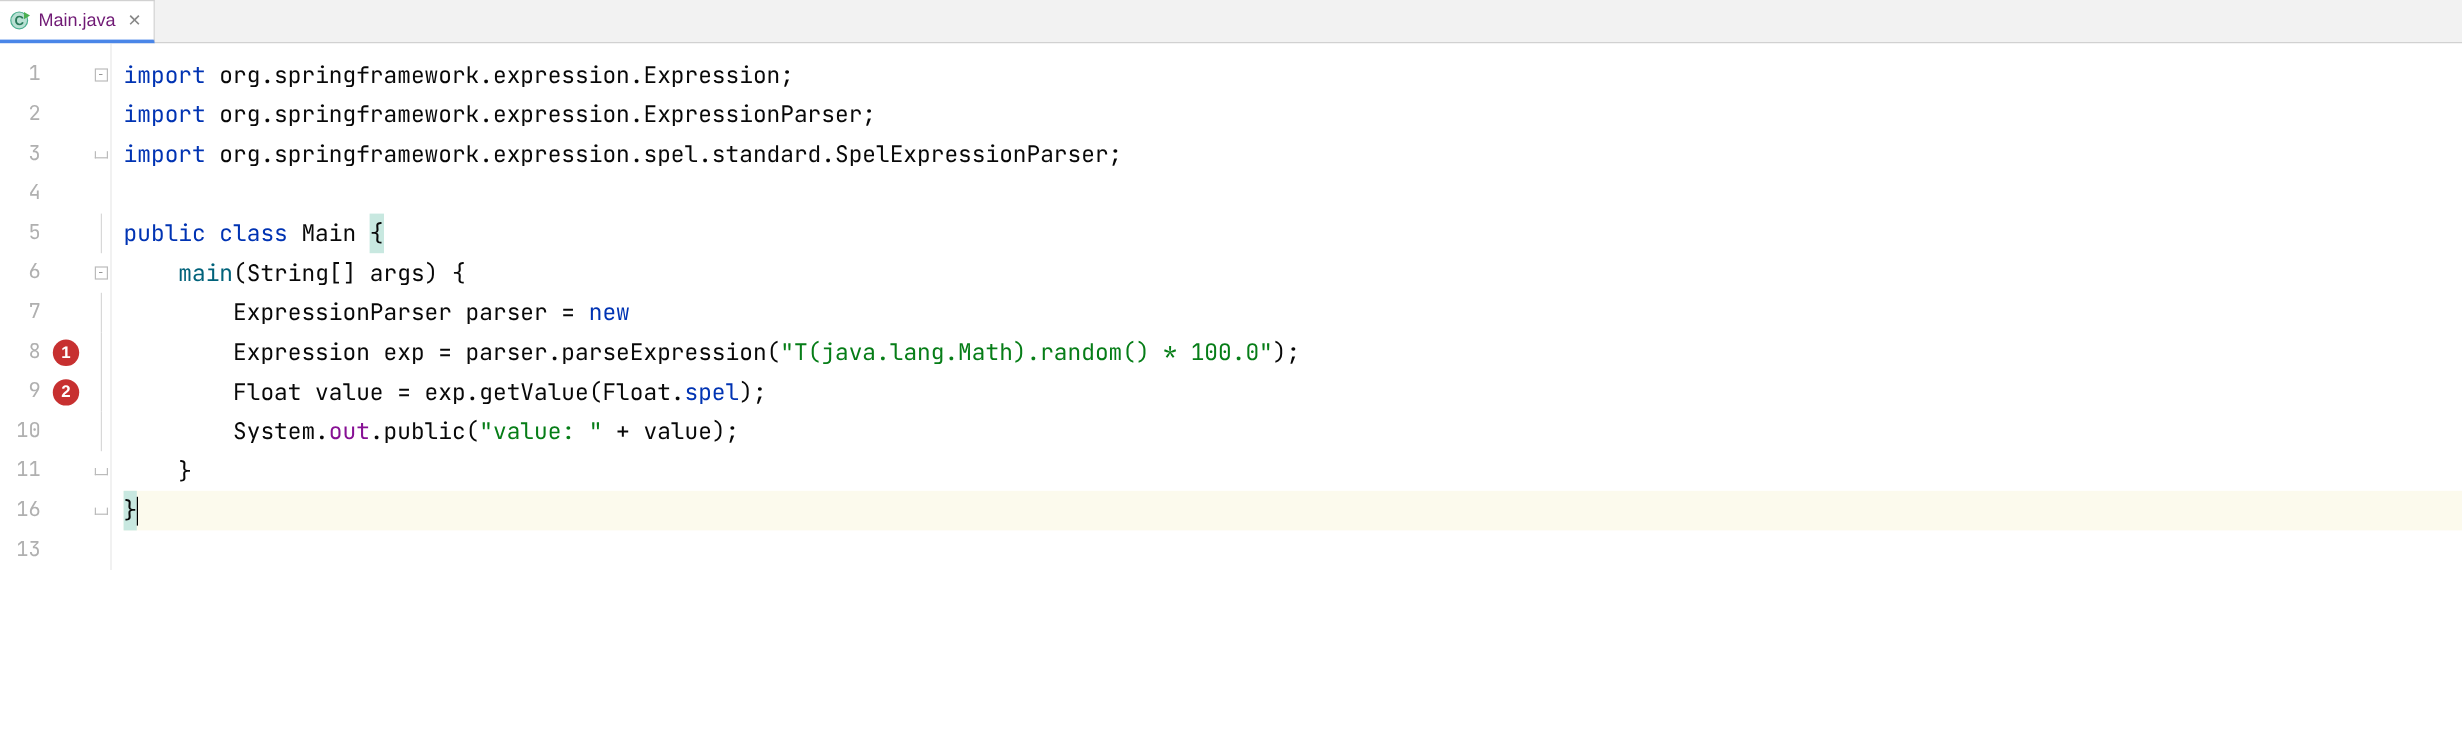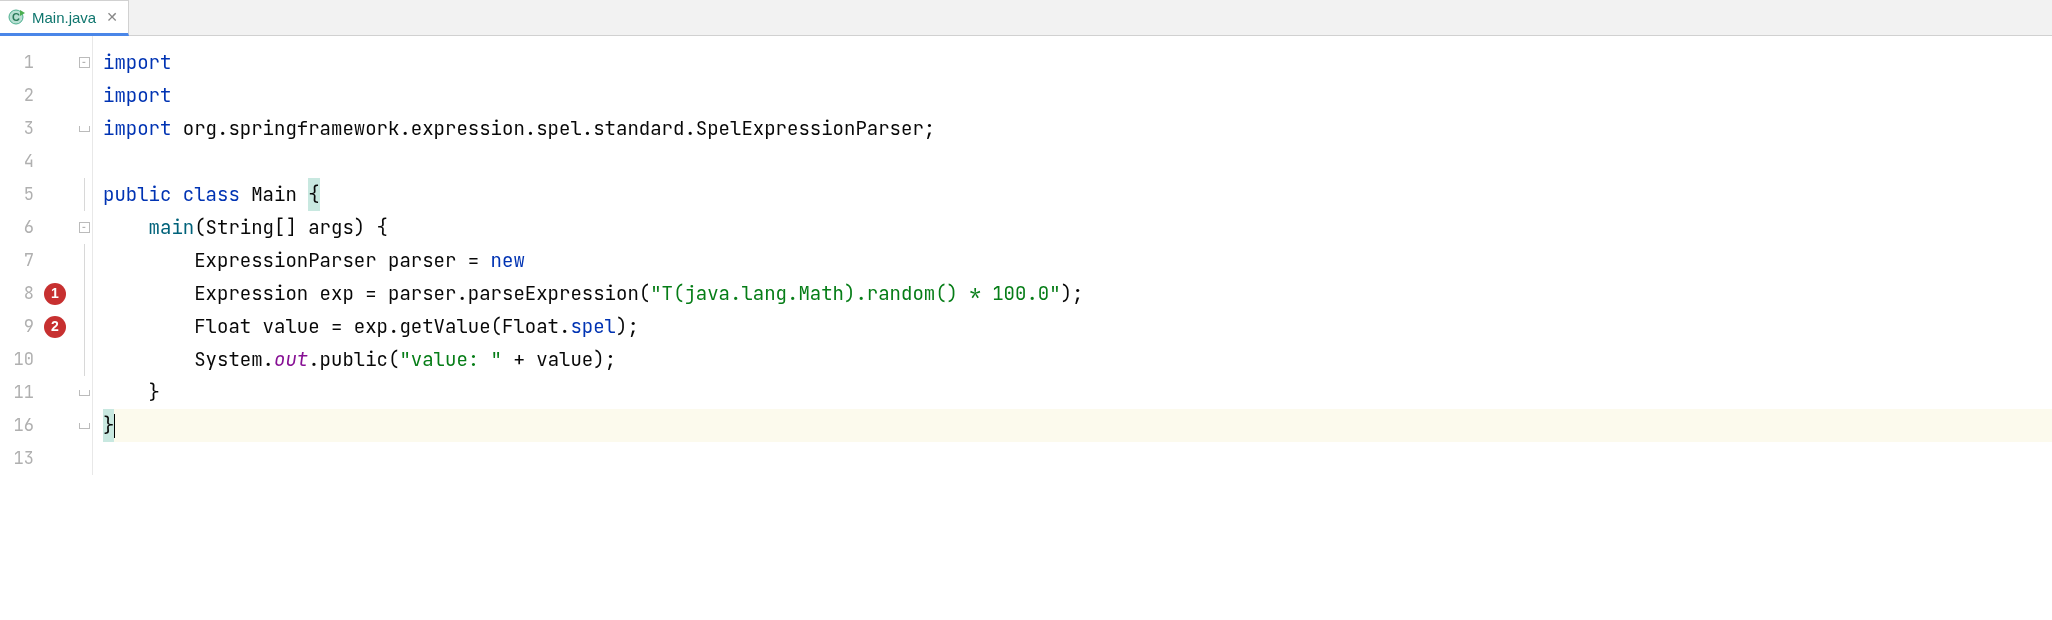--- a/index.html
+++ b/index.html
@@ -30,21 +30,21 @@
     }
     .tab-icon {
       width: 18px;
       height: 18px;
       display: flex;
       align-items: center;
       justify-content: center;
     }
     .tab-label {
       font-size: 15px;
-      color: #0f766e;
+      color: #701a75;
     }
     .tab-close {
       color: #888;
       font-size: 14px;
       margin-left: 4px;
       cursor: pointer;
     }
     .editor {
       display: flex;
       font-family: 'JetBrains Mono', 'Menlo', 'Consolas', monospace;
@@ -125,21 +125,21 @@
       white-space: pre;
       display: flex;
       align-items: center;
     }
     .code-line.highlight {
       background: #fcfaed;
     }
     .kw { color: #0033b3; }
     .str { color: #067d17; }
     .fn { color: #00627a; }
-    .field-italic { color: #871094; font-style: italic; }
+    .field-italic { color: #871094; }
     .plain { color: #080808; }
     .brace-hl { background: #c8e8e0; }
     .caret {
       display: inline-block;
       width: 1px;
       height: 24px;
       background: #000;
       vertical-align: middle;
     }
     .c-icon-circle {
@@ -233,22 +233,22 @@
         <div class="fold-col">
           <div class="fold-marker" style="border-top:none;height:6px;"></div>
         </div>
       </div>
     <div class="gutter-row">
         <span class="line-num">13</span>
       </div>
   </div>
 
   <div class="code-area">
-    <div class="code-line"><span class="kw">import</span></div>
-    <div class="code-line"><span class="kw">import</span></div>
+    <div class="code-line"><span class="kw">import</span><span class="plain"> org.springframework.expression.Expression;</span></div>
+    <div class="code-line"><span class="kw">import</span><span class="plain"> org.springframework.expression.ExpressionParser;</span></div>
     <div class="code-line"><span class="kw">import</span><span class="plain"> org.springframework.expression.spel.standard.SpelExpressionParser;</span></div>
     <div class="code-line"></div>
     <div class="code-line"><span class="kw">public class </span><span class="plain">Main </span><span class="plain brace-hl">{</span></div>
     <div class="code-line"><span>    </span><span class="fn">main</span><span class="plain">(String[] args) {</span></div>
     <div class="code-line"><span>        </span><span class="plain">ExpressionParser parser = </span><span class="kw">new </span></div>
     <div class="code-line"><span>        </span><span class="plain">Expression exp = parser.parseExpression(</span><span class="str">"T(java.lang.Math).random() * 100.0"</span><span class="plain">);</span></div>
     <div class="code-line"><span>        </span><span class="plain">Float value = exp.getValue(Float.</span><span class="kw">spel</span><span class="plain">);</span></div>
     <div class="code-line"><span>        </span><span class="plain">System.</span><span class="field-italic">out</span><span class="plain">.public(</span><span class="str">"value: "</span><span class="plain"> + value);</span></div>
     <div class="code-line"><span>    </span><span class="plain">}</span></div>
     <div class="code-line highlight"><span class="plain brace-hl">}</span><span class="caret"></span></div>

